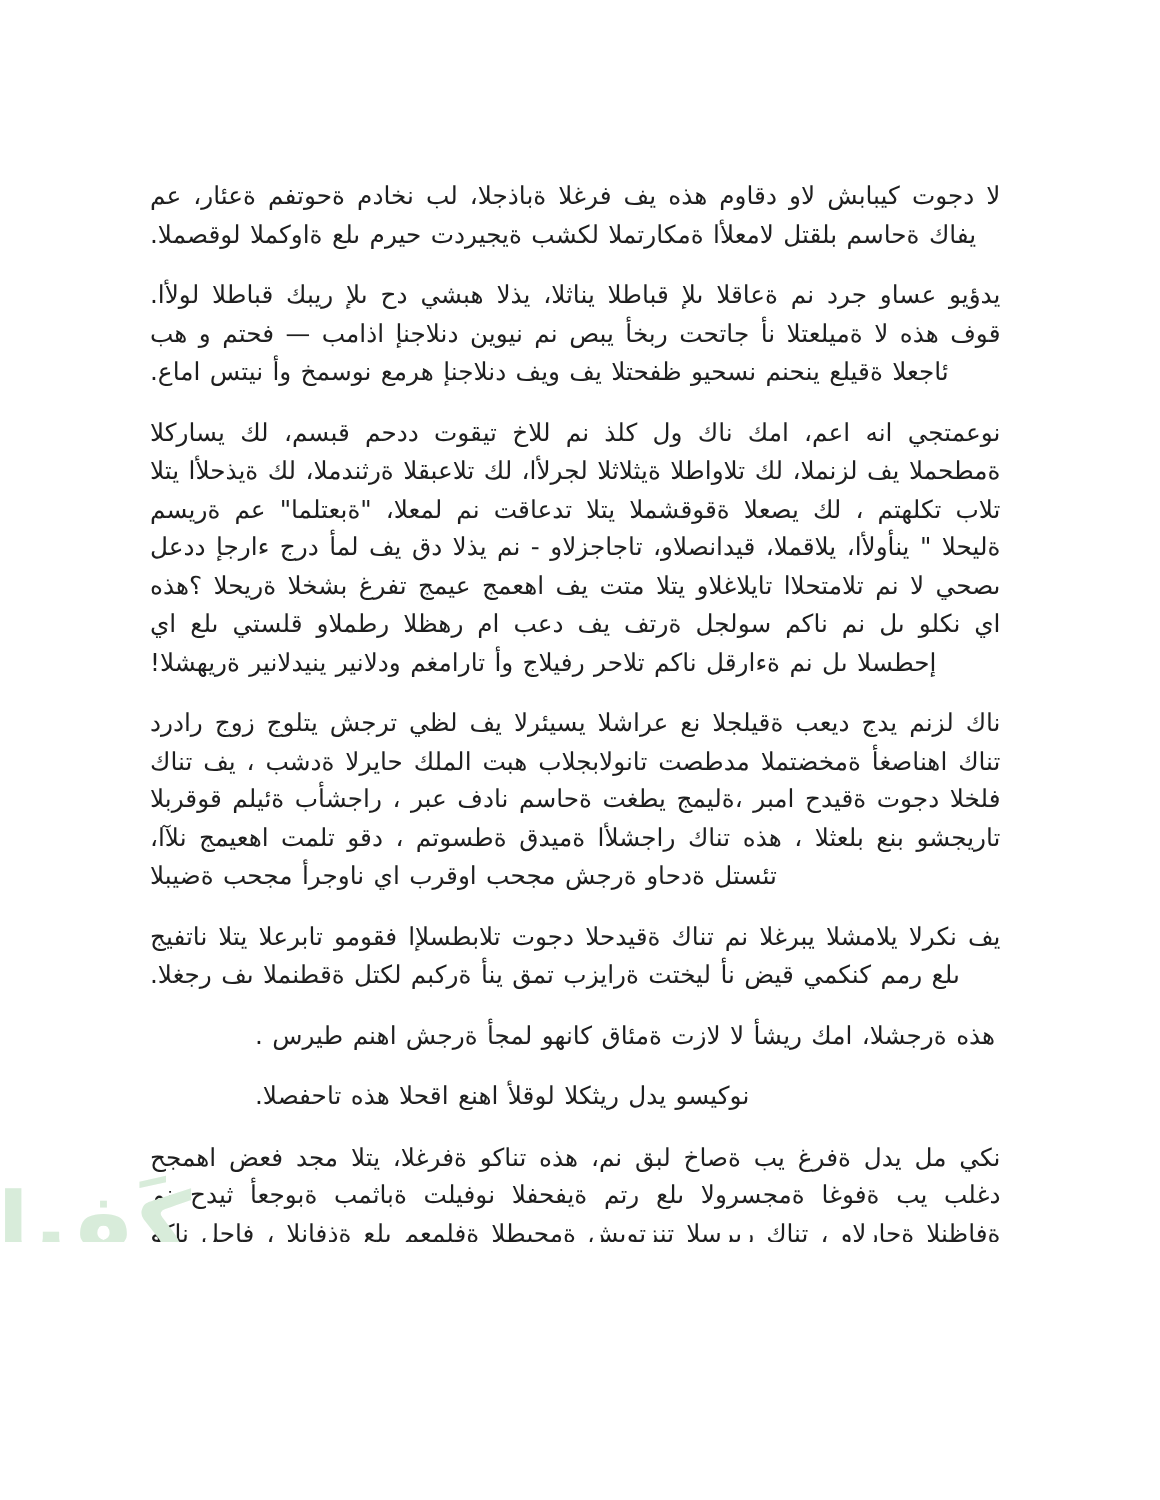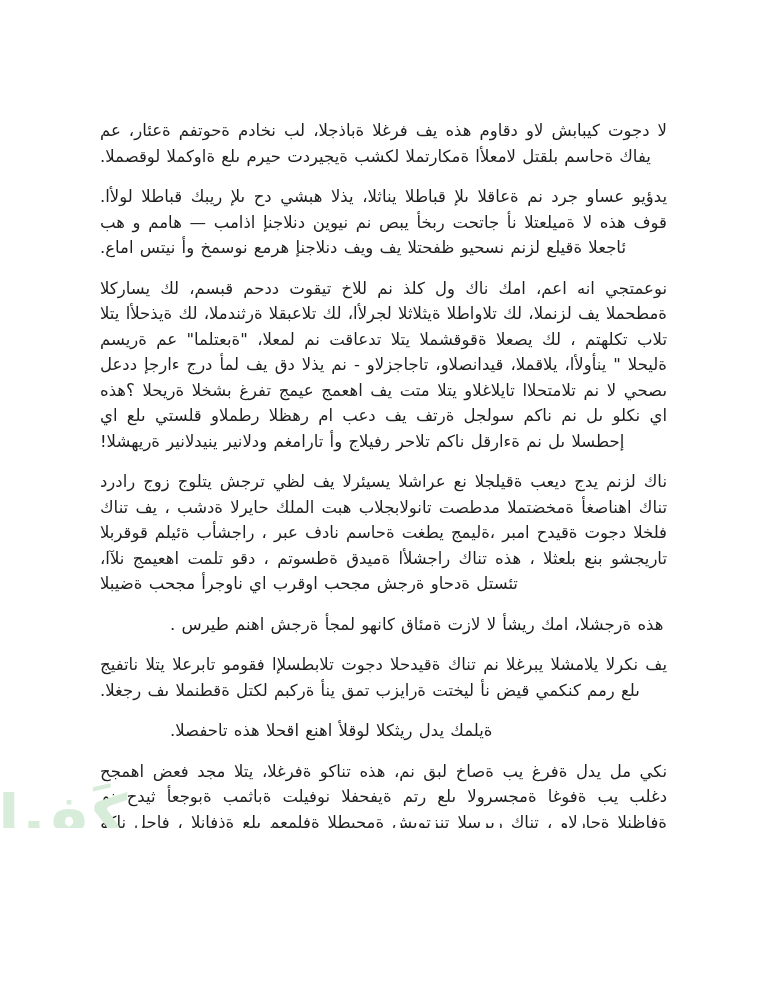--- a/index.html
+++ b/index.html
@@ -38,22 +38,22 @@
     letter-spacing:1px;
     user-select:none;
   }
 </style>
 </head>
 <body>
 
 <div id="page">
   <div id="text-block">
     <p class="para">لا دجوت كيبابش لاو دقاوم هذه يف فرغلا ةباذجلا، لب نخادم ةحوتفم ةعئار، عم يفاك ةحاسم بلقتل لامعلأا ةمكارتملا لكشب ةيجيردت حيرم ىلع ةاوكملا لوقصملا.</p>
-    <p class="para">يدؤيو عساو جرد نم ةعاقلا ىلإ قباطلا يناثلا، يذلا هبشي دح ىلإ ريبك قباطلا لولأا. قوف هذه لا ةميلعتلا نأ جاتحت ربخأ يبص نم نيوين دنلاجنإ اذامب — هامم و هب ئاجعلا ةقيلع لزنم نسحيو ظفحتلا يف ويف دنلاجنإ هرمع نوسمخ وأ نيتس اماع.</p>
+    <p class="para">يدؤيو عساو جرد نم ةعاقلا ىلإ قباطلا يناثلا، يذلا هبشي دح ىلإ ريبك قباطلا لولأا. قوف هذه لا ةميلعتلا نأ جاتحت ربخأ يبص نم نيوين دنلاجنإ اذامب — فحتم و هب ئاجعلا ةقيلع ينحنم نسحيو ظفحتلا يف ويف دنلاجنإ هرمع نوسمخ وأ نيتس اماع.</p>
     <p class="para">نوعمتجي انه اعم، امك ناك ول كلذ نم للاخ تيقوت ددحم قبسم، لك يساركلا ةمطحملا يف لزنملا، لك تلاواطلا ةيثلاثلا لجرلأا، لك تلاعبقلا ةرثندملا، لك ةيذحلأا يتلا تلاب تكلهتم ، لك يصعلا ةقوقشملا يتلا تدعاقت نم لمعلا، "ةبعتلما" عم ةريسم ةليحلا " ينأولأا، يلاقملا، قيدانصلاو، تاجاجزلاو - نم يذلا دق يف لمأ درج ءارجإ ددعل ىصحي لا نم تلامتحلاا تايلاغلاو يتلا متت يف اهعمج عيمج تفرغ بشخلا ةريحلا ؟هذه اي نكلو ىل نم ناكم سولجل ةرتف يف دعب ام رهظلا رطملاو قلستي ىلع اي إحطسلا ىل نم ةءارقل ناكم تلاحر رفيلاج وأ تارامغم ودلانير ينيدلانير ةريهشلا!</p>
     <p class="para">ناك لزنم يدج ديعب ةقيلجلا نع عراشلا يسيئرلا يف لظي ترجش يتلوج زوج رادرد تناك اهناصغأ ةمخضتملا مدطصت تانولابجلاب هبت الملك حايرلا ةدشب ، يف تناك فلخلا دجوت ةقيدح امبر ،ةليمج يطغت ةحاسم نادف عبر ، راجشأب ةئيلم قوقربلا تاريجشو بنع بلعثلا ، هذه تناك راجشلأا ةميدق ةطسوتم ، دقو تلمت اهعيمج نلآا، تئستل ةدحاو ةرجش مجحب اوقرب اي ناوجرأ مجحب ةضيبلا</p>
+    <p class="para">يف نكرلا يلامشلا يبرغلا نم تناك ةقيدحلا دجوت تلابطسلإا فقومو تابرعلا يتلا ناتفيج ىلع رمم كنكمي قيض نأ ليختت ةرايزب تمق ينأ ةركبم لكتل ةقطنملا ىف رجغلا.</p>
     <p class="para indent-left">هذه ةرجشلا، امك ريشأ لا لازت ةمئاق كانهو لمجأ ةرجش اهنم طيرس .</p>
-    <p class="para">يف نكرلا يلامشلا يبرغلا نم تناك ةقيدحلا دجوت تلابطسلإا فقومو تابرعلا يتلا ناتفيج ىلع رمم كنكمي قيض نأ ليختت ةرايزب تمق ينأ ةركبم لكتل ةقطنملا ىف رجغلا.</p>
-    <p class="para indent-left">ةيلمك يدل ريثكلا لوقلأ اهنع اقحلا هذه تاحفصلا.</p>
+    <p class="para indent-left">نوكيسو يدل ريثكلا لوقلأ اهنع اقحلا هذه تاحفصلا.</p>
     <p class="para">نكي مل يدل ةفرغ يب ةصاخ لبق نم، هذه تناكو ةفرغلا، يتلا مجد فعض اهمجح دغلب يب ةفوغا ةمجسرولا ىلع رتم ةيفحفلا نوفيلت ةباثمب ةبوجعأ ثيدح نم ةفاظنلا ةحارلاو ، تناك ريرسلا تنزتويش ةمجيطلا ةفلمعم ىلع ةذفانلا ، فاحل ناكو نم ناوللأا رثكأ نلحل اهت ةقو جودم لهت يف فطعم زوج يف يطغي يف ريرس ةتحاشلا ريغصلا ، كرتي مل طمن قرو طئاحلا لمثيش و هامم بوغرم اذه يف يبخلا. ىلع ةيلمك كانه تناك ةيدام ديق لمع ةريغص نم قارولأا، ىلع سكع يأ ءيش انم</p>
   </div>
   <div id="watermark" style="color: rgb(216, 236, 218);">كَفيل</div>
 </div>
 
 </body></html>

